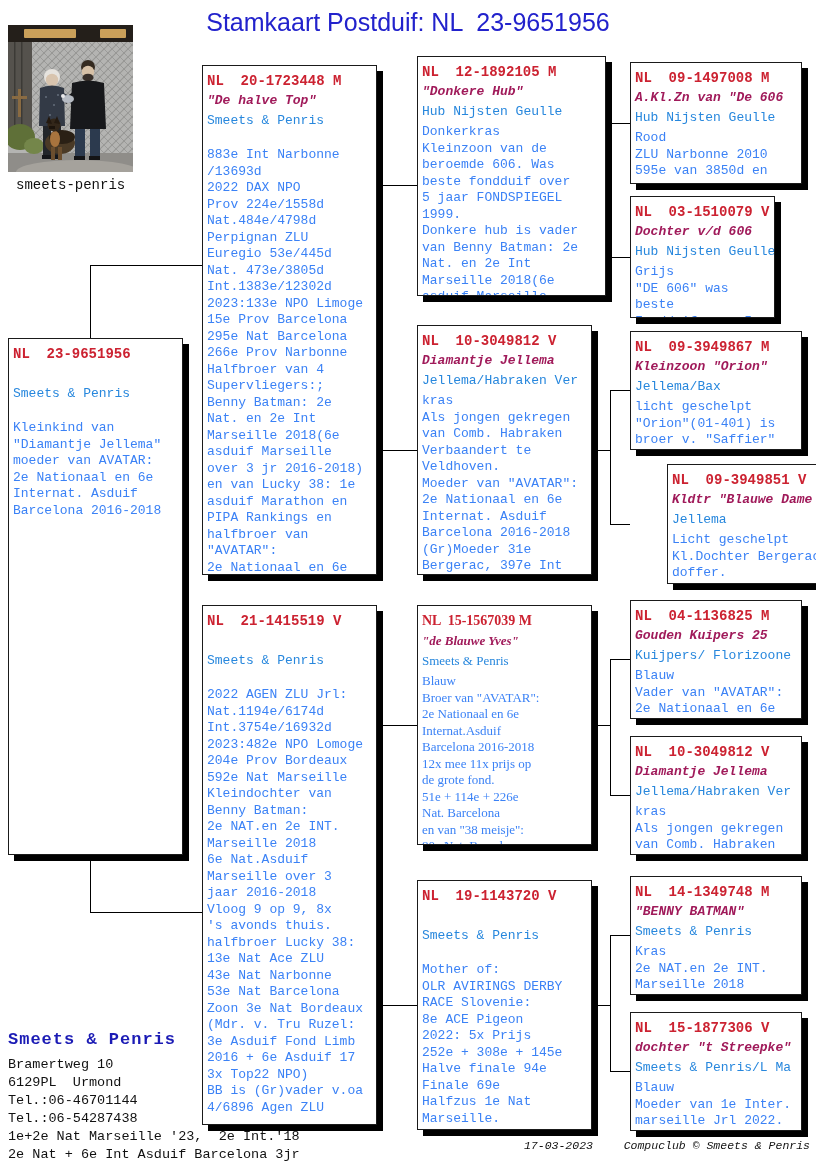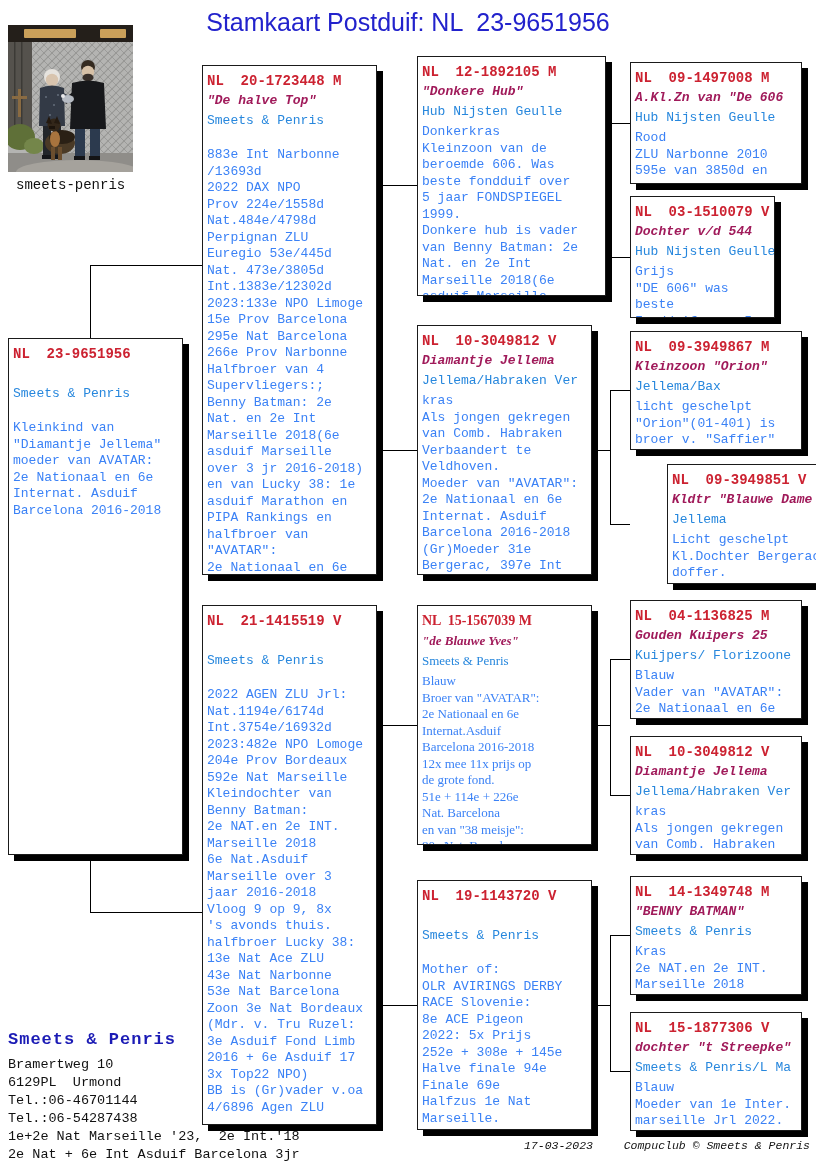--- a/index.html
+++ b/index.html
@@ -274,21 +274,21 @@
     <div class="ring">NL  09-1497008 M</div>
     <div class="pname">A.Kl.Zn van "De 606</div>
     <div class="owner">Hub Nijsten Geulle</div>
     <div class="pbody">Rood
 ZLU Narbonne 2010
 595e van 3850d en</div>
   </div>
 
   <div class="box" style="left:630px;top:196px;width:145px;height:122px;">
     <div class="ring">NL  03-1510079 V</div>
-    <div class="pname">Dochter v/d 544</div>
+    <div class="pname">Dochter v/d 606</div>
     <div class="owner">Hub Nijsten Geulle</div>
     <div class="pbody">Grijs
 "DE 606" was beste
 Fondduif over 5 jaar</div>
   </div>
 
   <div class="box" style="left:630px;top:331px;width:172px;height:119px;">
     <div class="ring">NL  09-3949867 M</div>
     <div class="pname">Kleinzoon "Orion"</div>
     <div class="owner">Jellema/Bax</div>

